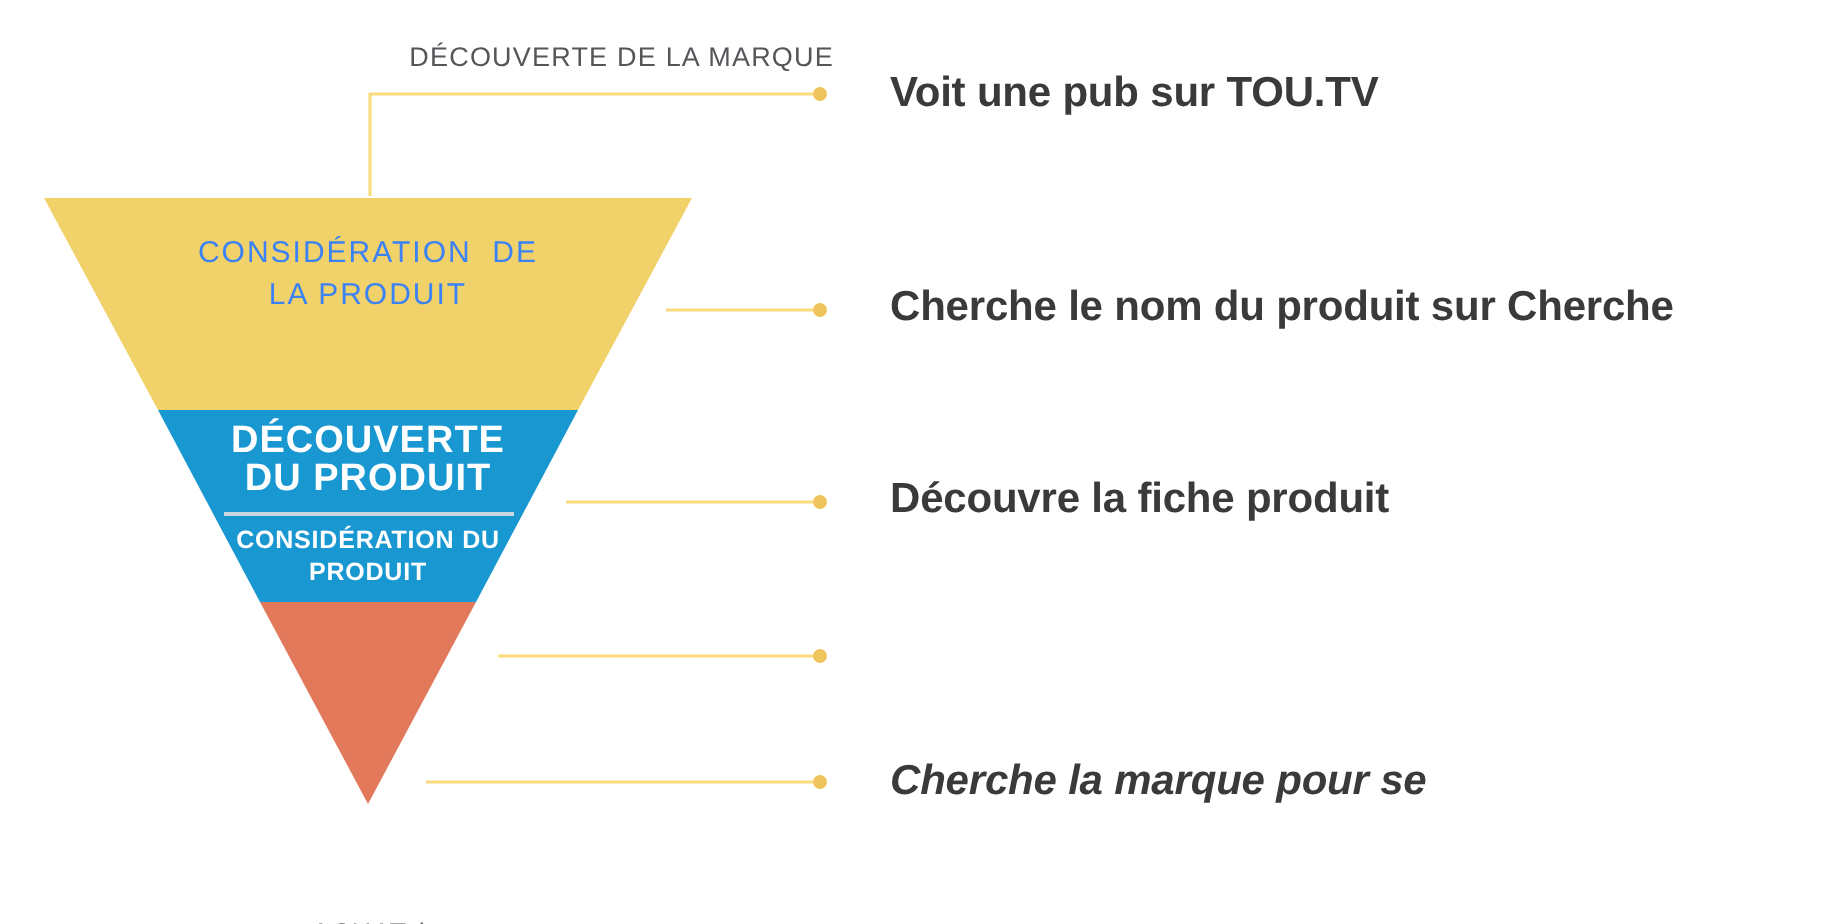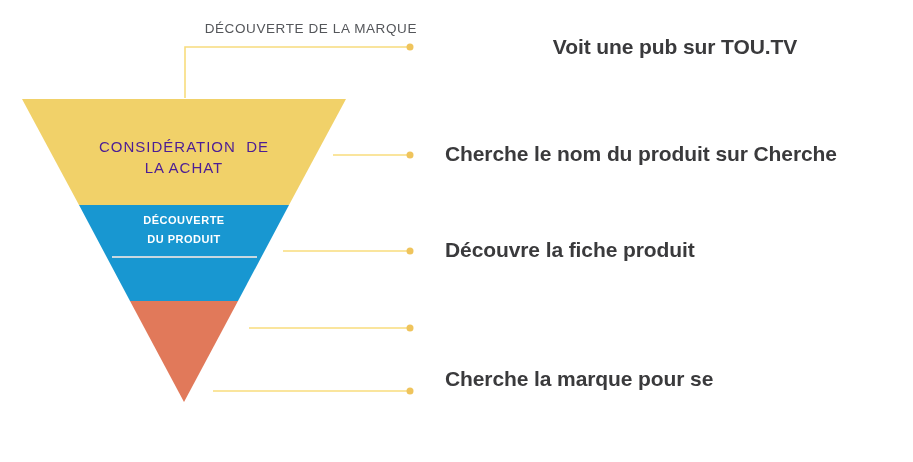--- a/index.html
+++ b/index.html
@@ -26,29 +26,29 @@
 
   .stage-label {
     position: absolute;
     left: 34px;
     width: 300px;
     text-align: center;
   }
   .stage-label div { white-space: pre-wrap; }
 
   .stage-label.yellow-stage {
-    top: 136px;
+    top: 116px;
     font-size: 15px;
     line-height: 21px;
     letter-spacing: 1px;
-    color: #4c1d95;
+    color: #3b82f6;
   }
   .stage-label.blue-stage-1 {
     top: 211px;
-    font-size: 11px;
+    font-size: 19px;
     line-height: 19px;
     letter-spacing: 0.5px;
     font-weight: 700;
     color: #ffffff;
   }
   .stage-label.blue-stage-2 {
     top: 262px;
     font-size: 12.5px;
     line-height: 16px;
     letter-spacing: 0.4px;
@@ -68,25 +68,25 @@
     position: absolute;
     left: 445px;
     width: 460px;
     transform: translateY(-50%);
     font-size: 21px;
     font-weight: 700;
     color: #3A3A3C;
     line-height: 26px;
     letter-spacing: -0.1px;
   }
-  .annotation.a1 { top: 47px; text-align: center; }
+  .annotation.a1 { top: 47px; }
   .annotation.a2 { top: 154px; }
   .annotation.a3 { top: 250px; }
   .annotation.a4 { top: 325px; }
-  .annotation.a5 { top: 379px; }
+  .annotation.a5 { top: 391px; font-style: italic; }
 </style>
 </head>
 <body>
 
 <div class="canvas">
 
   <svg width="913" height="462" viewBox="0 0 913 462">
 
     <polygon points="22,99 346,99 289,205 79,205" fill="#F1D169"></polygon>
     <polygon points="79,205 289,205 238,301 130,301" fill="#1897D1"></polygon>
@@ -104,28 +104,32 @@
     <circle cx="410" cy="155" r="3.5" fill="#EFC45C"></circle>
     <circle cx="410" cy="251" r="3.5" fill="#EFC45C"></circle>
     <circle cx="410" cy="328" r="3.5" fill="#EFC45C"></circle>
     <circle cx="410" cy="391" r="3.5" fill="#EFC45C"></circle>
   </svg>
 
   <div class="small-caps-label top-label">DÉCOUVERTE DE LA MARQUE</div>
 
   <div class="stage-label yellow-stage">
     <div>CONSIDÉRATION  DE</div>
-    <div>LA ACHAT</div>
+    <div>LA PRODUIT</div>
   </div>
 
   <div class="stage-label blue-stage-1">
     <div>DÉCOUVERTE</div>
     <div>DU PRODUIT</div>
   </div>
 
+  <div class="stage-label blue-stage-2">
+    <div>CONSIDÉRATION DU</div>
+    <div>PRODUIT</div>
+  </div>
 
   <div class="stage-label orange-stage">
   </div>
 
   <div class="small-caps-label bottom-label">
     <div>ACHAT /</div>
     
   </div>
 
   <div class="annotation a1">

